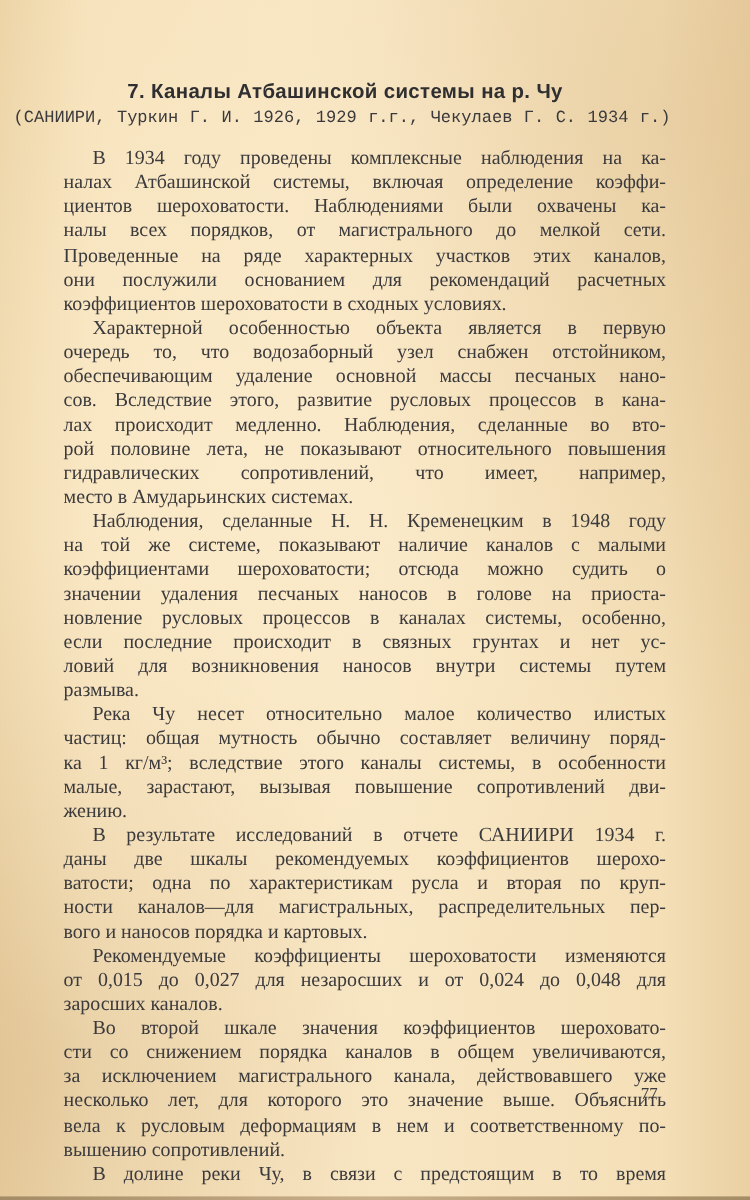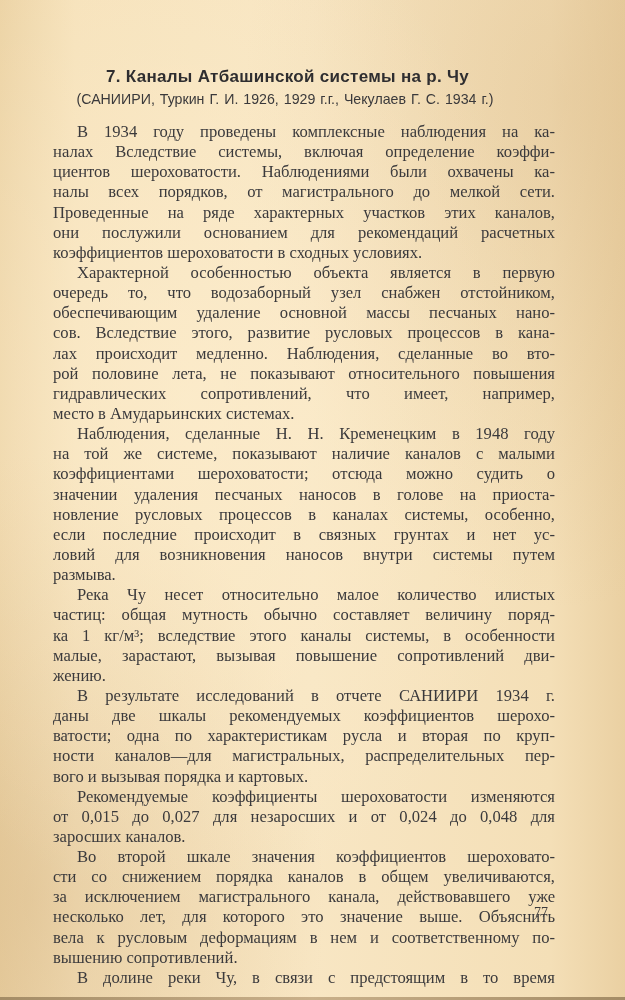--- a/index.html
+++ b/index.html
@@ -42,21 +42,21 @@
       font-size: 17px;
       letter-spacing: 0.3px;
       color: #2f2e30;
     }
     .subheading {
       position: absolute;
       top: 91px;
       left: 0;
       width: 570px;
       text-align: center;
-      font-family: Liberation Sans, sans-serif;
+      font-family: Liberation Mono, monospace;
       font-size: 14.2px;
       color: #3a393b;
       word-spacing: 1px;
     }
     .body-text {
       position: absolute;
       top: 122px;
       left: 53px;
       width: 502px;
       font-family: "Liberation Serif", serif;
@@ -93,21 +93,21 @@
 
 <div class="page">
 
   <div class="heading">7. Каналы Атбашинской системы на р. Чу</div>
   <div class="subheading">(САНИИРИ, Туркин Г. И. 1926, 1929 г.г.,  Чекулаев Г. С. 1934 г.)</div>
 
   <div class="body-text">
 
     <div>
       <span class="line indent">В 1934 году проведены комплексные наблюдения на ка-</span>
-      <span class="line">налах Вследствие системы, включая определение коэффи-</span>
+      <span class="line">налах Атбашинской системы, включая определение коэффи-</span>
       <span class="line">циентов шероховатости. Наблюдениями были охвачены ка-</span>
       <span class="line">налы всех порядков, от магистрального до мелкой сети.</span>
       <span class="line">Проведенные на ряде характерных участков этих каналов,</span>
       <span class="line">они послужили основанием для рекомендаций расчетных</span>
       <span class="line last">коэффициентов шероховатости в сходных условиях.</span>
     </div>
 
     <div>
       <span class="line indent">Характерной особенностью объекта является в первую</span>
       <span class="line">очередь то, что водозаборный узел снабжен отстойником,</span>
@@ -136,21 +136,21 @@
       <span class="line">ка 1 кг/м³; вследствие этого каналы системы, в особенности</span>
       <span class="line">малые, зарастают, вызывая повышение сопротивлений дви-</span>
       <span class="line last">жению.</span>
     </div>
 
     <div>
       <span class="line indent">В результате исследований в отчете САНИИРИ 1934 г.</span>
       <span class="line">даны две шкалы рекомендуемых коэффициентов шерохо-</span>
       <span class="line">ватости; одна по характеристикам русла и вторая по круп-</span>
       <span class="line">ности каналов—для магистральных, распределительных пер-</span>
-      <span class="line last">вого и вызывая порядка и картовых.</span>
+      <span class="line last">вого и наносов порядка и картовых.</span>
     </div>
 
     <div>
       <span class="line indent">Рекомендуемые коэффициенты шероховатости изменяются</span>
       <span class="line">от 0,015 до 0,027 для незаросших и от 0,024 до 0,048 для</span>
       <span class="line last">заросших каналов.</span>
     </div>
 
     <div>
       <span class="line indent">Во второй шкале значения коэффициентов шероховато-</span>

